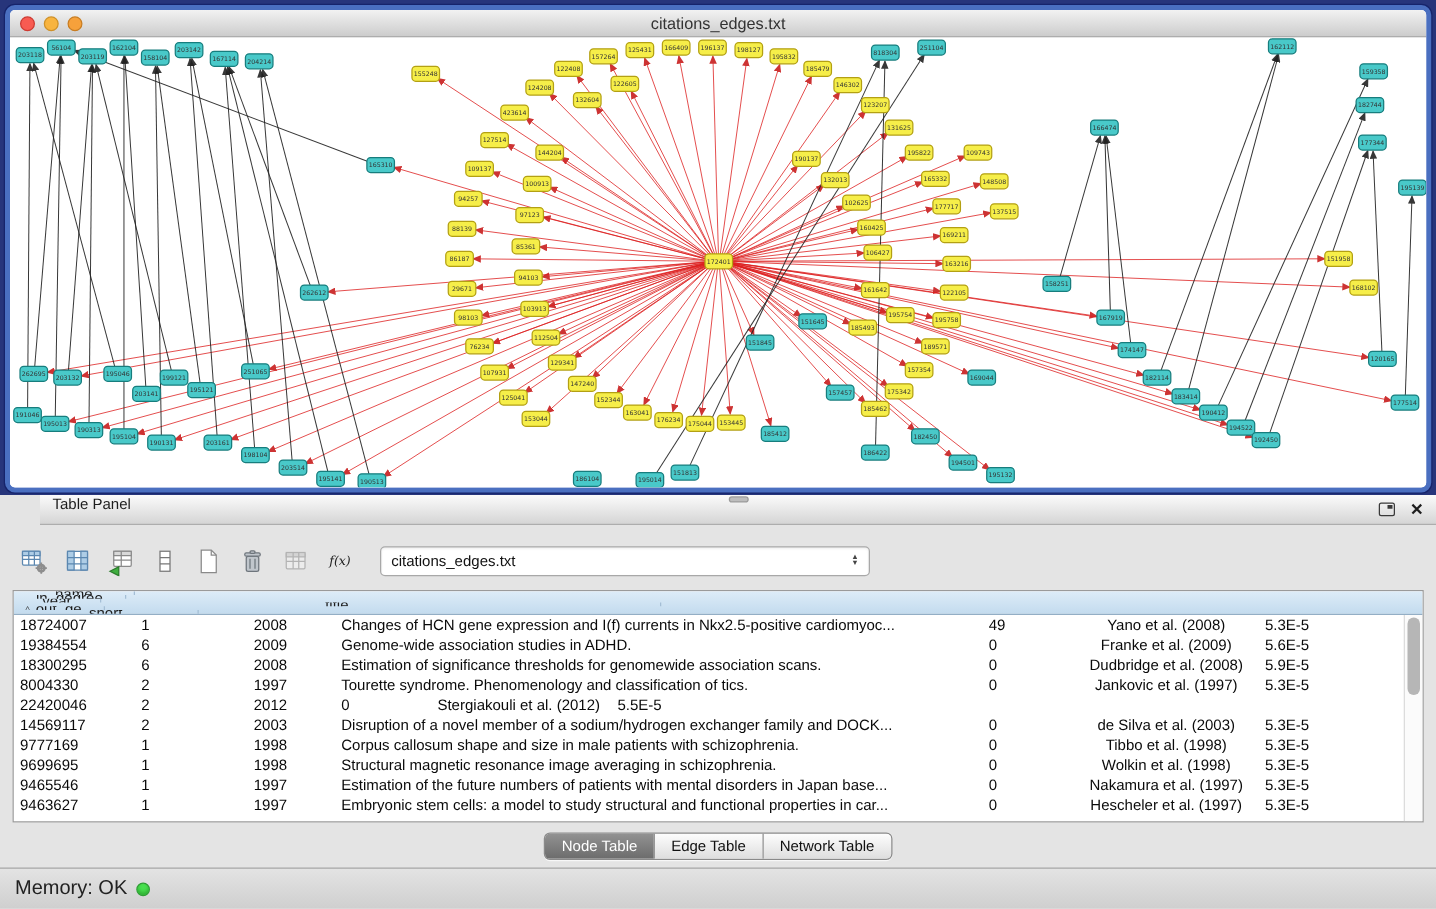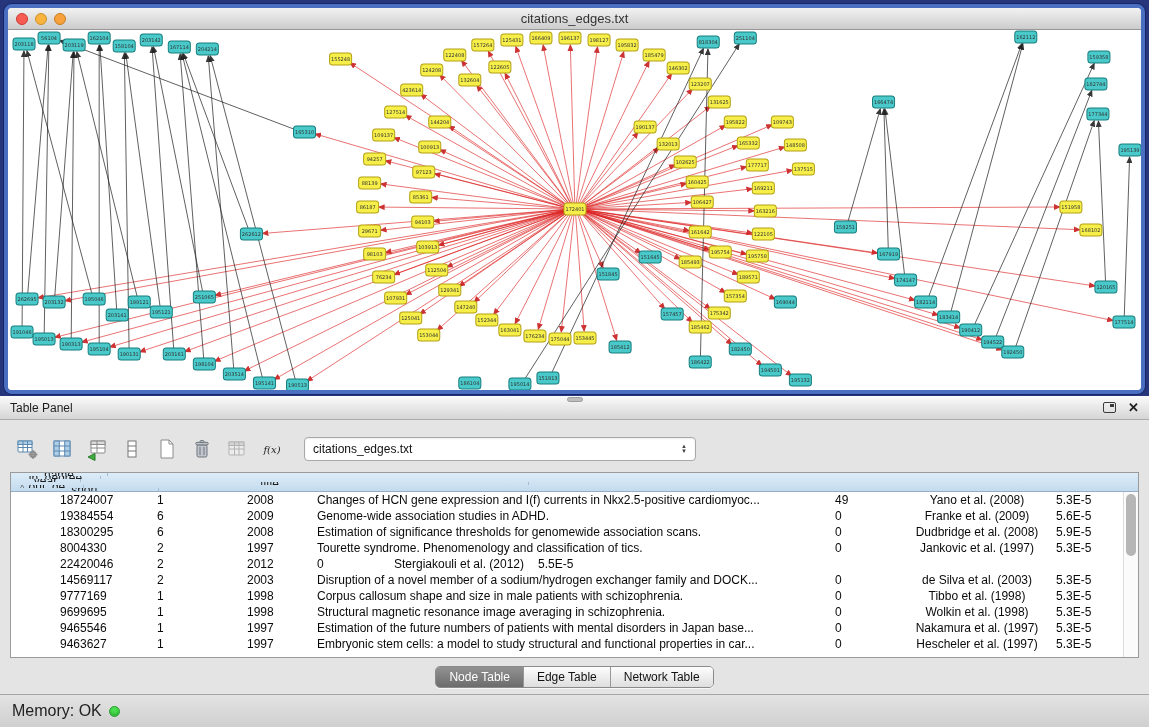--- a/index.html
+++ b/index.html
@@ -24,21 +24,21 @@
   .node-label { font-size:5px; fill:#333; text-anchor:middle; font-family:"DejaVu Sans", sans-serif; }
   .edge-red { stroke:#dd1f1f; stroke-width:0.7; opacity:0.9; }
   .edge-black { stroke:#222; stroke-width:0.8; opacity:0.9; }
   .node-teal { fill:#49c9c9; stroke:#177d7d; stroke-width:1; }
   .node-yellow { fill:#f6ee49; stroke:#b3a013; stroke-width:1; }
 
   
   .bottom { position:absolute; left:0; top:396px; width:1149px; height:331px; background:#e4e4e4;
     display:flex; flex-direction:column; }
   .panel-titlebar { height:24px; background:linear-gradient(#fbfbfb,#d5d5d5); border-bottom:1px solid #adadad;
-    display:flex; align-items:center; padding:0 10px; position:relative; flex:0 0 auto; }
+    display:flex; padding:0 10px; position:relative; flex:0 0 auto;margin-left:32px; }
   .grip { position:absolute; left:50%; top:1px; width:16px; height:5px; margin-left:-8px;
     border-radius:3px; background:#bdbdbd; border:1px solid #9c9c9c; }
   .panel-title { font-size:12px; color:#1d1d1d; }
   .panel-actions { margin-left:auto; display:flex; gap:12px; align-items:center; }
   .float-ic { width:13px; height:11px; border:1.5px solid #3a3a3a; border-radius:2px; position:relative; }
   .float-ic::after { content:""; position:absolute; right:1px; top:1px; width:4px; height:3px; background:#3a3a3a; }
   .close-glyph { font-size:13px; font-weight:bold; color:#1d1d1d; line-height:13px; cursor:default; }
 
   .toolbar { display:flex; align-items:center; gap:9px; padding:16px 14px 6px; flex:0 0 auto; }
   .tbtn { width:26px; height:26px; display:flex; align-items:center; justify-content:center; border-radius:4px; }
@@ -49,21 +49,21 @@
   .combo-arrows { margin-left:auto; display:flex; flex-direction:column; align-items:center; color:#444; }
   .combo-arrows span { font-size:6px; line-height:5px; }
 
   .tbl { margin:4px 10px 0; border:1px solid #9a9a9a; background:#fff; height:186px;
     position:relative; overflow:hidden; flex:0 0 auto; }
   .tbl-header { display:flex; height:19px; background:linear-gradient(#ddecf8,#c3dbee); border-bottom:1px solid #93aec5;flex-direction:column; }
   .th { border-right:1px solid #a4bed5; display:flex; align-items:center; justify-content:center;
     font-size:12px; color:#1b1b1b; overflow:hidden; white-space:nowrap; }
   .sort-icon { font-size:9px; margin-right:3px; color:#333; }
   .tbl-body { position:absolute; left:0; right:15px; top:19px; bottom:0; overflow:hidden; }
-  .tr { display:flex; height:16px;padding-left:44px; }
+  .tr { display:flex; height:16px; }
   .td { font-size:12px; color:#0a0a0a; padding:0 5px; white-space:nowrap; overflow:hidden;
     display:flex; align-items:center; justify-content:flex-start; }
   .col-0{width:97px;} .col-1{width:90px;} .col-2{width:70px;} .col-3{width:518px;}
   .col-4{width:73px;} .col-5{width:148px;} .col-6{flex:1;}
   .td.col-5 { justify-content:center; }
   .vscroll { position:absolute; right:0; top:19px; bottom:0; width:15px; background:#fbfbfb; border-left:1px solid #dcdcdc; }
   .vthumb { position:absolute; left:2px; top:2px; width:10px; height:62px; background:#b6b6b6; border-radius:6px; }
 
   .tabsbar { height:28px; margin-top:5px; display:flex; align-items:center; justify-content:center; flex:0 0 auto; }
   .seg { display:flex; border:1px solid #8a8a8a; border-radius:5px; overflow:hidden;

